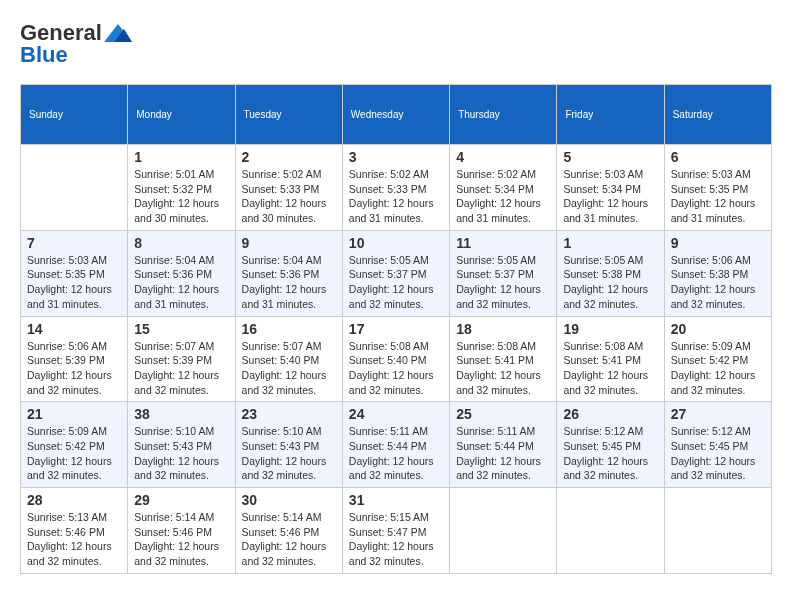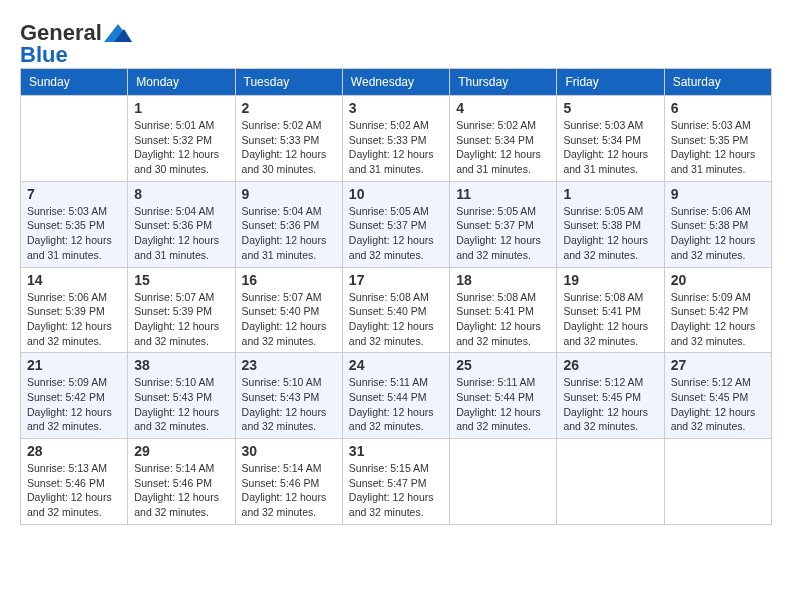--- a/index.html
+++ b/index.html
@@ -7,20 +7,21 @@
       font-family: Arial, sans-serif;
       background: #fff;
       width: 792px;
       min-height: 612px;
       padding: 20px;
     }
     .header-section {
       display: flex;
       justify-content: space-between;
       align-items: flex-start;
+      margin-bottom: 16px;
     }
     .logo {
       display: flex;
       flex-direction: column;
       align-items: flex-start;
     }
     .title-section {
       text-align: right;
     }
     .month-title {
@@ -33,23 +34,23 @@
       color: #555;
     }
     table {
       width: 100%;
       border-collapse: collapse;
       font-size: 11px;
     }
     thead tr th {
       background-color: #1565c0;
       color: white;
-      padding: 6px 8px;
+      padding: 24px 8px;
       text-align: left;
-      font-size: 12px;
+      font-size: 10px;
       font-weight: normal;
       border: 1px solid #ccc;
     }
     tbody tr td {
       border: 1px solid #ccc;
       vertical-align: top;
       padding: 4px 6px;
       height: 80px;
       width: 107px;
     }

